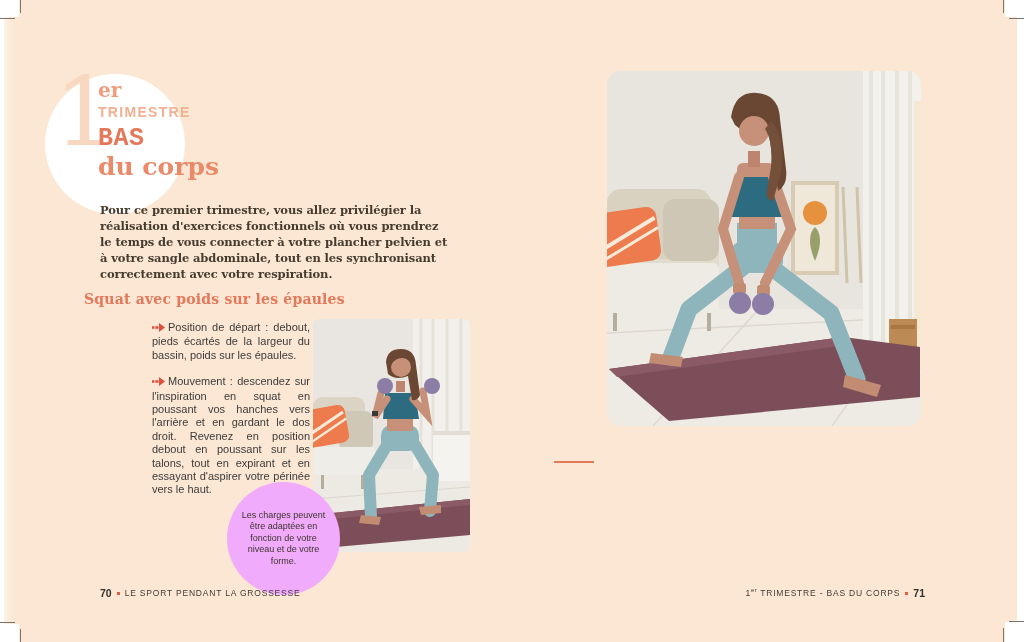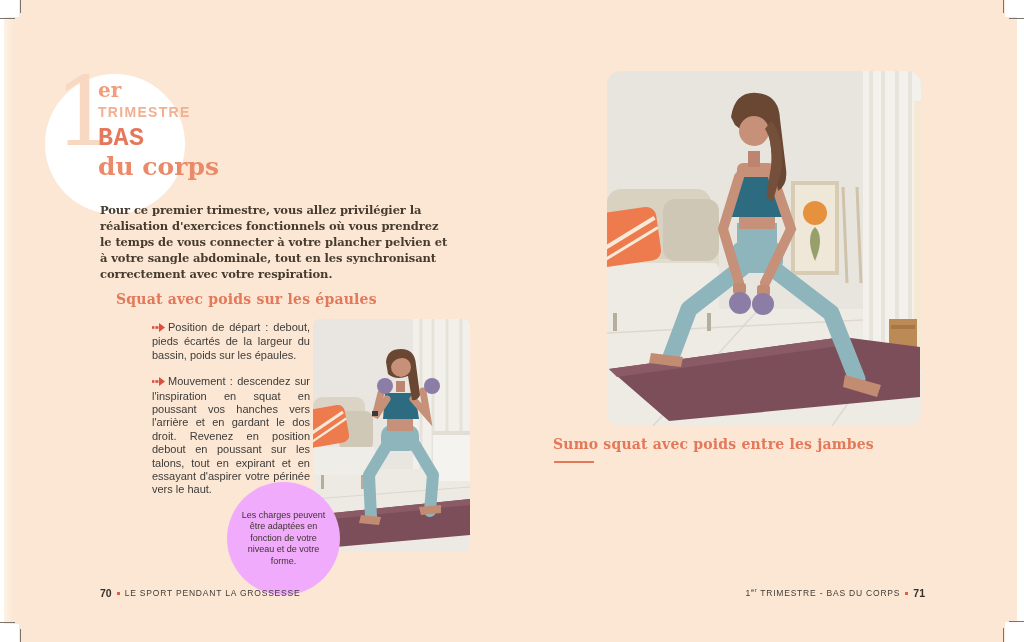--- a/index.html
+++ b/index.html
@@ -63,21 +63,21 @@
 
   <div class="header-circle"></div>
   <div class="big-number">1</div>
   <div class="ordinal">er</div>
   <div class="trimester">TRIMESTRE</div>
   <div class="title1">BAS</div>
   <div class="title2">du corps</div>
 
   <div class="intro">Pour ce premier trimestre, vous allez privilégier la réalisation d'exercices fonctionnels où vous prendrez le temps de vous connecter à votre plancher pelvien et à votre sangle abdominale, tout en les synchronisant correctement avec votre respiration.</div>
 
-  <div class="section-title" style="left:116px;top:291px;">Squat avec poids sur les épaules</div>
+  <div class="section-title" style="left:84px;top:291px;">Squat avec poids sur les épaules</div>
 
   <div class="bullets col-left">
     <p><span class="arrow-ic"><svg width="13" height="9" viewBox="0 0 13 9">
             <rect x="0" y="3.2" width="2.4" height="2.6" fill="#d9503c"></rect>
             <rect x="3.4" y="3.2" width="3" height="2.6" fill="#d9503c"></rect>
             <path d="M7 0 L13 4.5 L7 9 Z" fill="#d9503c"></path>
           </svg></span><span>Position de départ : debout, pieds écartés de la largeur du bassin, poids sur les épaules.</span></p>
     <p><span class="arrow-ic"><svg width="13" height="9" viewBox="0 0 13 9">
             <rect x="0" y="3.2" width="2.4" height="2.6" fill="#d9503c"></rect>
             <rect x="3.4" y="3.2" width="3" height="2.6" fill="#d9503c"></rect>
@@ -207,21 +207,20 @@
         <circle cx="156" cy="233" r="11" fill="#8c7da6"></circle>
         <rect x="141" y="80" width="12" height="16" fill="#bd8470"></rect>
         <path d="M124 46 q4 -26 26 -24 q22 2 23 26 l6 50 q2 16 -8 22 l-6 -36 -4 -28 q-20 10 -33 -2z" fill="#6a4733"></path>
         <circle cx="147" cy="60" r="15" fill="#c79078"></circle>
         <path d="M132 54 q1 -22 16 -22 q15 0 15 20 q-7 -8 -15 -8 q-10 0 -16 10z" fill="#6a4733"></path>
         <path d="M164 50 q14 14 10 52 l-8 28 q-8 -2 -6 -10 l4 -24 q2 -26 -6 -38z" fill="#74503a"></path>
       </g>
     </svg>
   </div>
 
-  <div class="section-title" style="left:553px;top:436px;">Sumo squat avec poids entre les jambes</div>
   <div class="underline" style="left:554px;top:461px;width:40px;"></div>
 
   <div class="bullets col-right">
   </div>
 
   <div class="footer" id="footer-right">
     <span>1</span><sup>er</sup>&nbsp;<span>TRIMESTRE - BAS DU CORPS</span><span class="sep"></span><span class="pnum">71</span>
   </div>
 </div>
 

